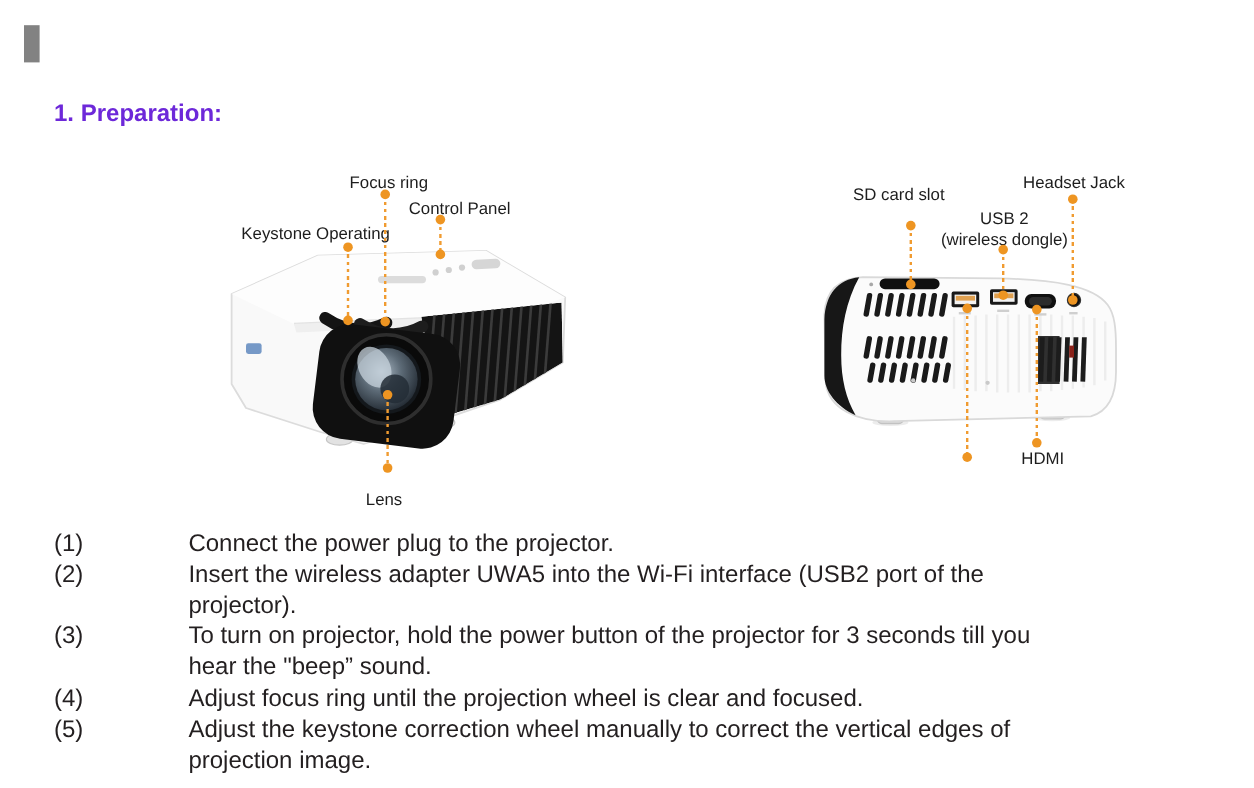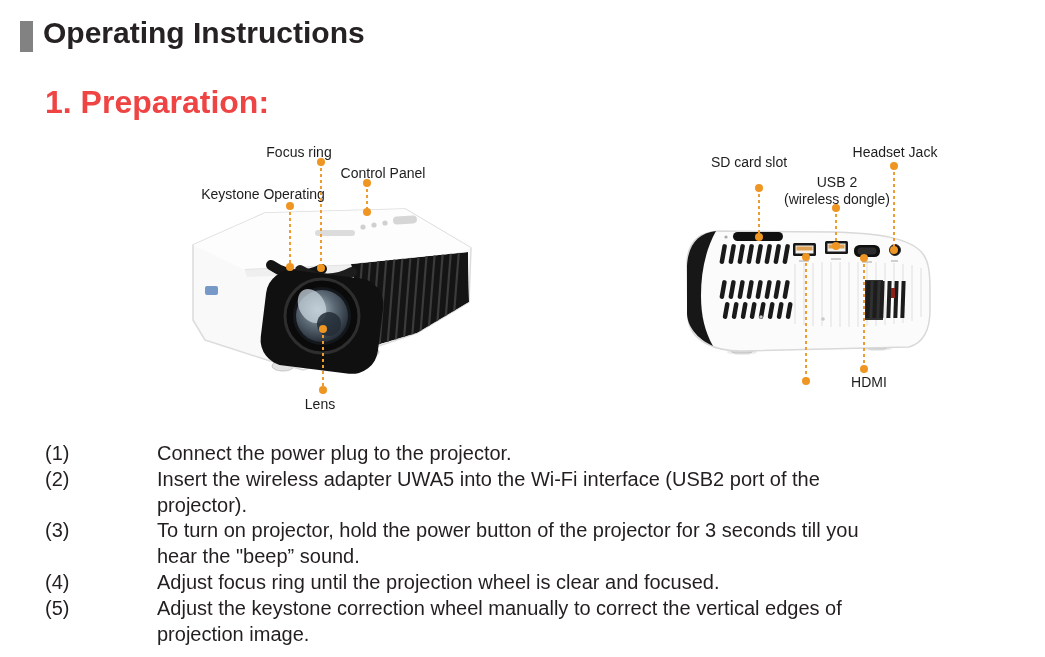--- a/index.html
+++ b/index.html
@@ -4,21 +4,21 @@
 <style>
   html,body{margin:0;padding:0;background:#ffffff;}
   #page{
     position:relative;width:1045px;height:657px;background:#ffffff;
     font-family:"Liberation Sans", sans-serif;color:#231f20;overflow:hidden;
   }
   
   .hdr-bar{position:absolute;left:20px;top:21px;width:13px;height:31px;background:#828282;}
   .page-title{position:absolute;left:43px;top:15px;font-size:30px;font-weight:700;
     line-height:36px;color:#262223;}
-  .section-title{position:absolute;left:45px;top:84px;font-size:32px;font-weight:700;color:#ef4444;}
+  .section-title{position:absolute;left:45px;top:84px;font-size:20px;font-weight:700;color:#6d28d9;}
   
   .fig-layer{position:absolute;left:0;top:0;width:1045px;height:445px;}
   .fig-svg{position:absolute;}
   .callout{position:absolute;transform:translateX(-50%);font-size:14px;line-height:17px;
     color:#1d1d1d;white-space:nowrap;text-align:center;}
   .leader{position:absolute;width:2px;
     background-image:repeating-linear-gradient(#F09B30 0 3px, rgba(0,0,0,0) 3px 6px);}
   .leader::before,.leader::after{content:"";position:absolute;left:-3px;width:8px;height:8px;
     border-radius:50%;background:#EE9522;}
   .leader::before{top:-4px;}
@@ -28,21 +28,20 @@
   .instr-row{display:flex;align-items:flex-start;}
   .instr-num{flex:0 0 70px;}
   .instr-text{flex:1 1 auto;white-space:pre-wrap;margin-left:42px;}
 </style>
 </head>
 <body>
 
 <div id="page">
 
   <div class="hdr-bar"></div>
-  <div class="page-title">Operating Instructions</div>
   <div class="section-title">1. Preparation:</div>
 
   <div class="fig-layer">
 
     <svg class="fig-svg" style="left:155px;top:200px;" width="330" height="200" viewBox="0 0 330 200">
       <defs>
         <radialGradient id="lensGrad" cx="42%" cy="38%" r="70%">
           <stop offset="0%" stop-color="#aebcc8"></stop>
           <stop offset="45%" stop-color="#5d6b77"></stop>
           <stop offset="100%" stop-color="#1b222a"></stop>
@@ -204,24 +203,24 @@
         <rect x="116" y="42" width="10" height="2"></rect>
         <rect x="148" y="40" width="10" height="2"></rect>
         <rect x="179" y="43" width="10" height="2"></rect>
         <rect x="208" y="42" width="7" height="2"></rect>
       </g>
 
       <circle cx="78" cy="99" r="1.8" fill="#c9c9c9"></circle>
       <circle cx="140" cy="101" r="1.8" fill="#c9c9c9"></circle>
     </svg>
 
-    <div class="callout" style="left:299px;top:144px;">Focus ring</div>
+    <div class="callout" style="left:324px;top:144px;">Focus ring</div>
     <div class="callout" style="left:383px;top:165px;">Control Panel</div>
     <div class="callout" style="left:263px;top:186px;">Keystone Operating</div>
-    <div class="callout" style="left:320px;top:396px;">Lens</div>
+    <div class="callout" style="left:320px;top:408px;">Lens</div>
 
     <div class="callout" style="left:874px;top:144px;padding-left:42px;">Headset Jack</div>
     <div class="callout" style="left:749px;top:154px;">SD card slot</div>
     <div class="callout" style="left:837px;top:174px;">
       <div>USB 2</div>
       <div>(wireless dongle)</div>
     </div>
     <div class="callout" style="left:869px;top:374px;">HDMI</div>
 
     <div class="leader" style="left:320px;top:162px;height:106px;"></div>

